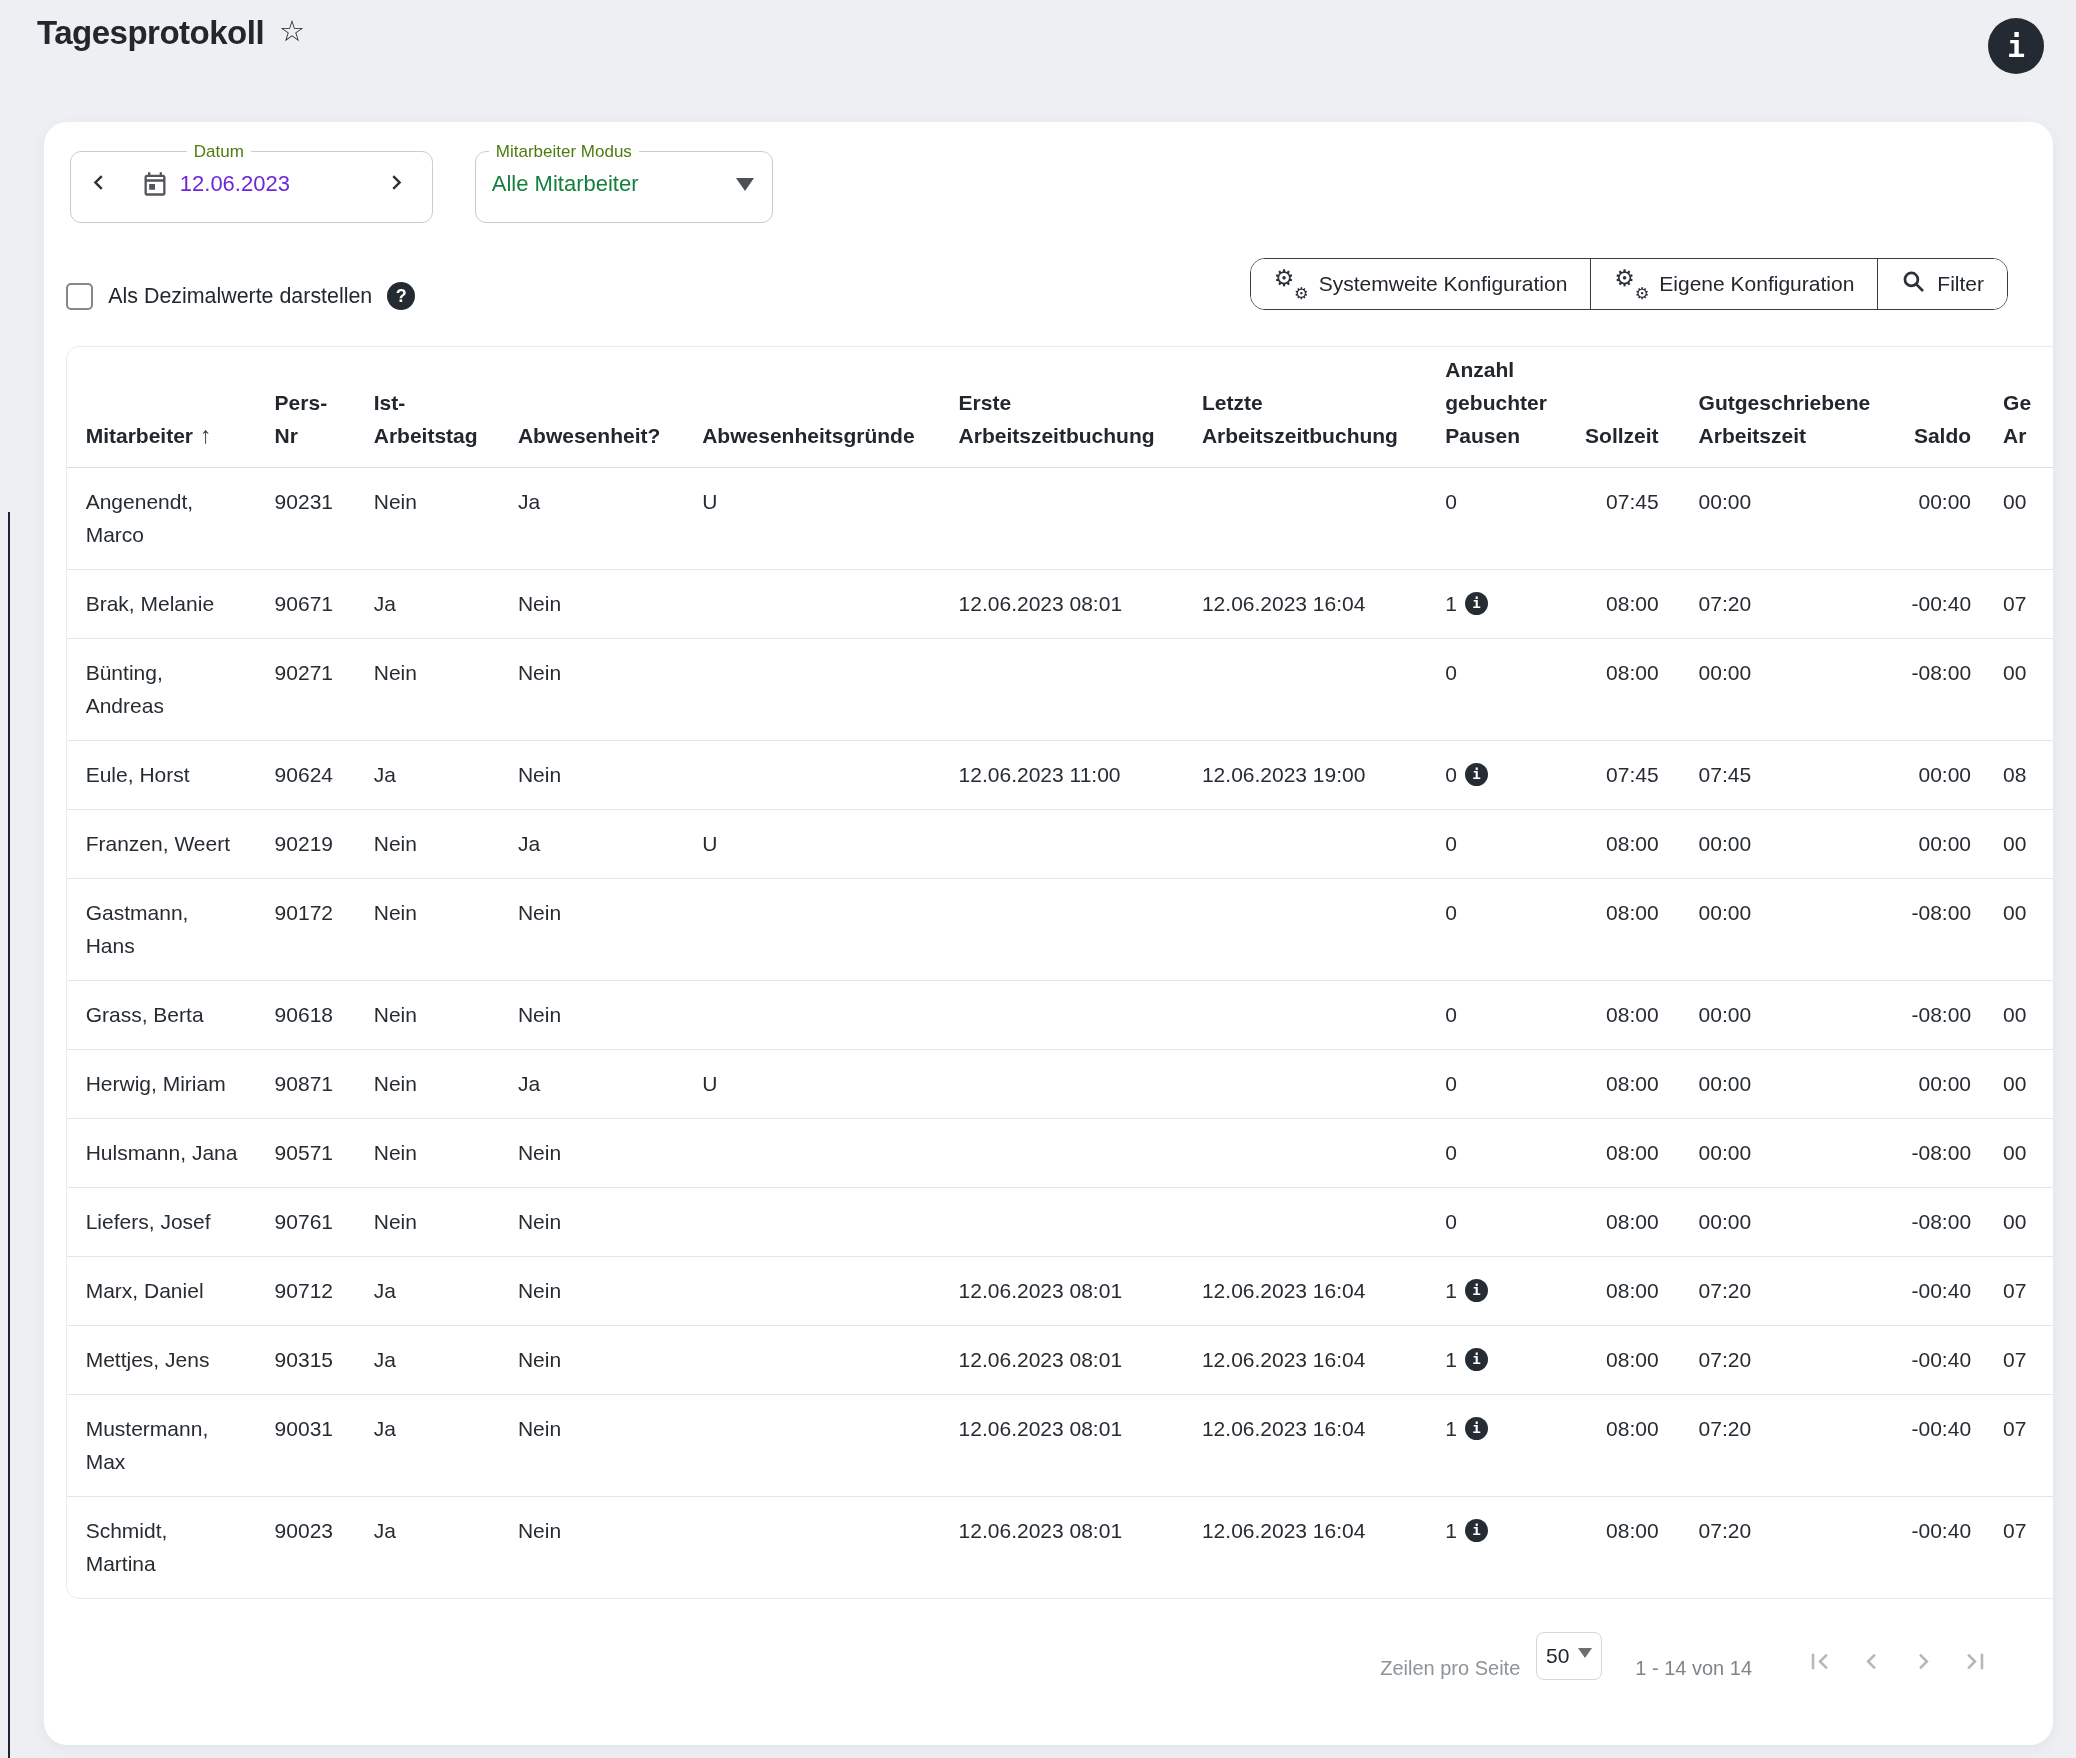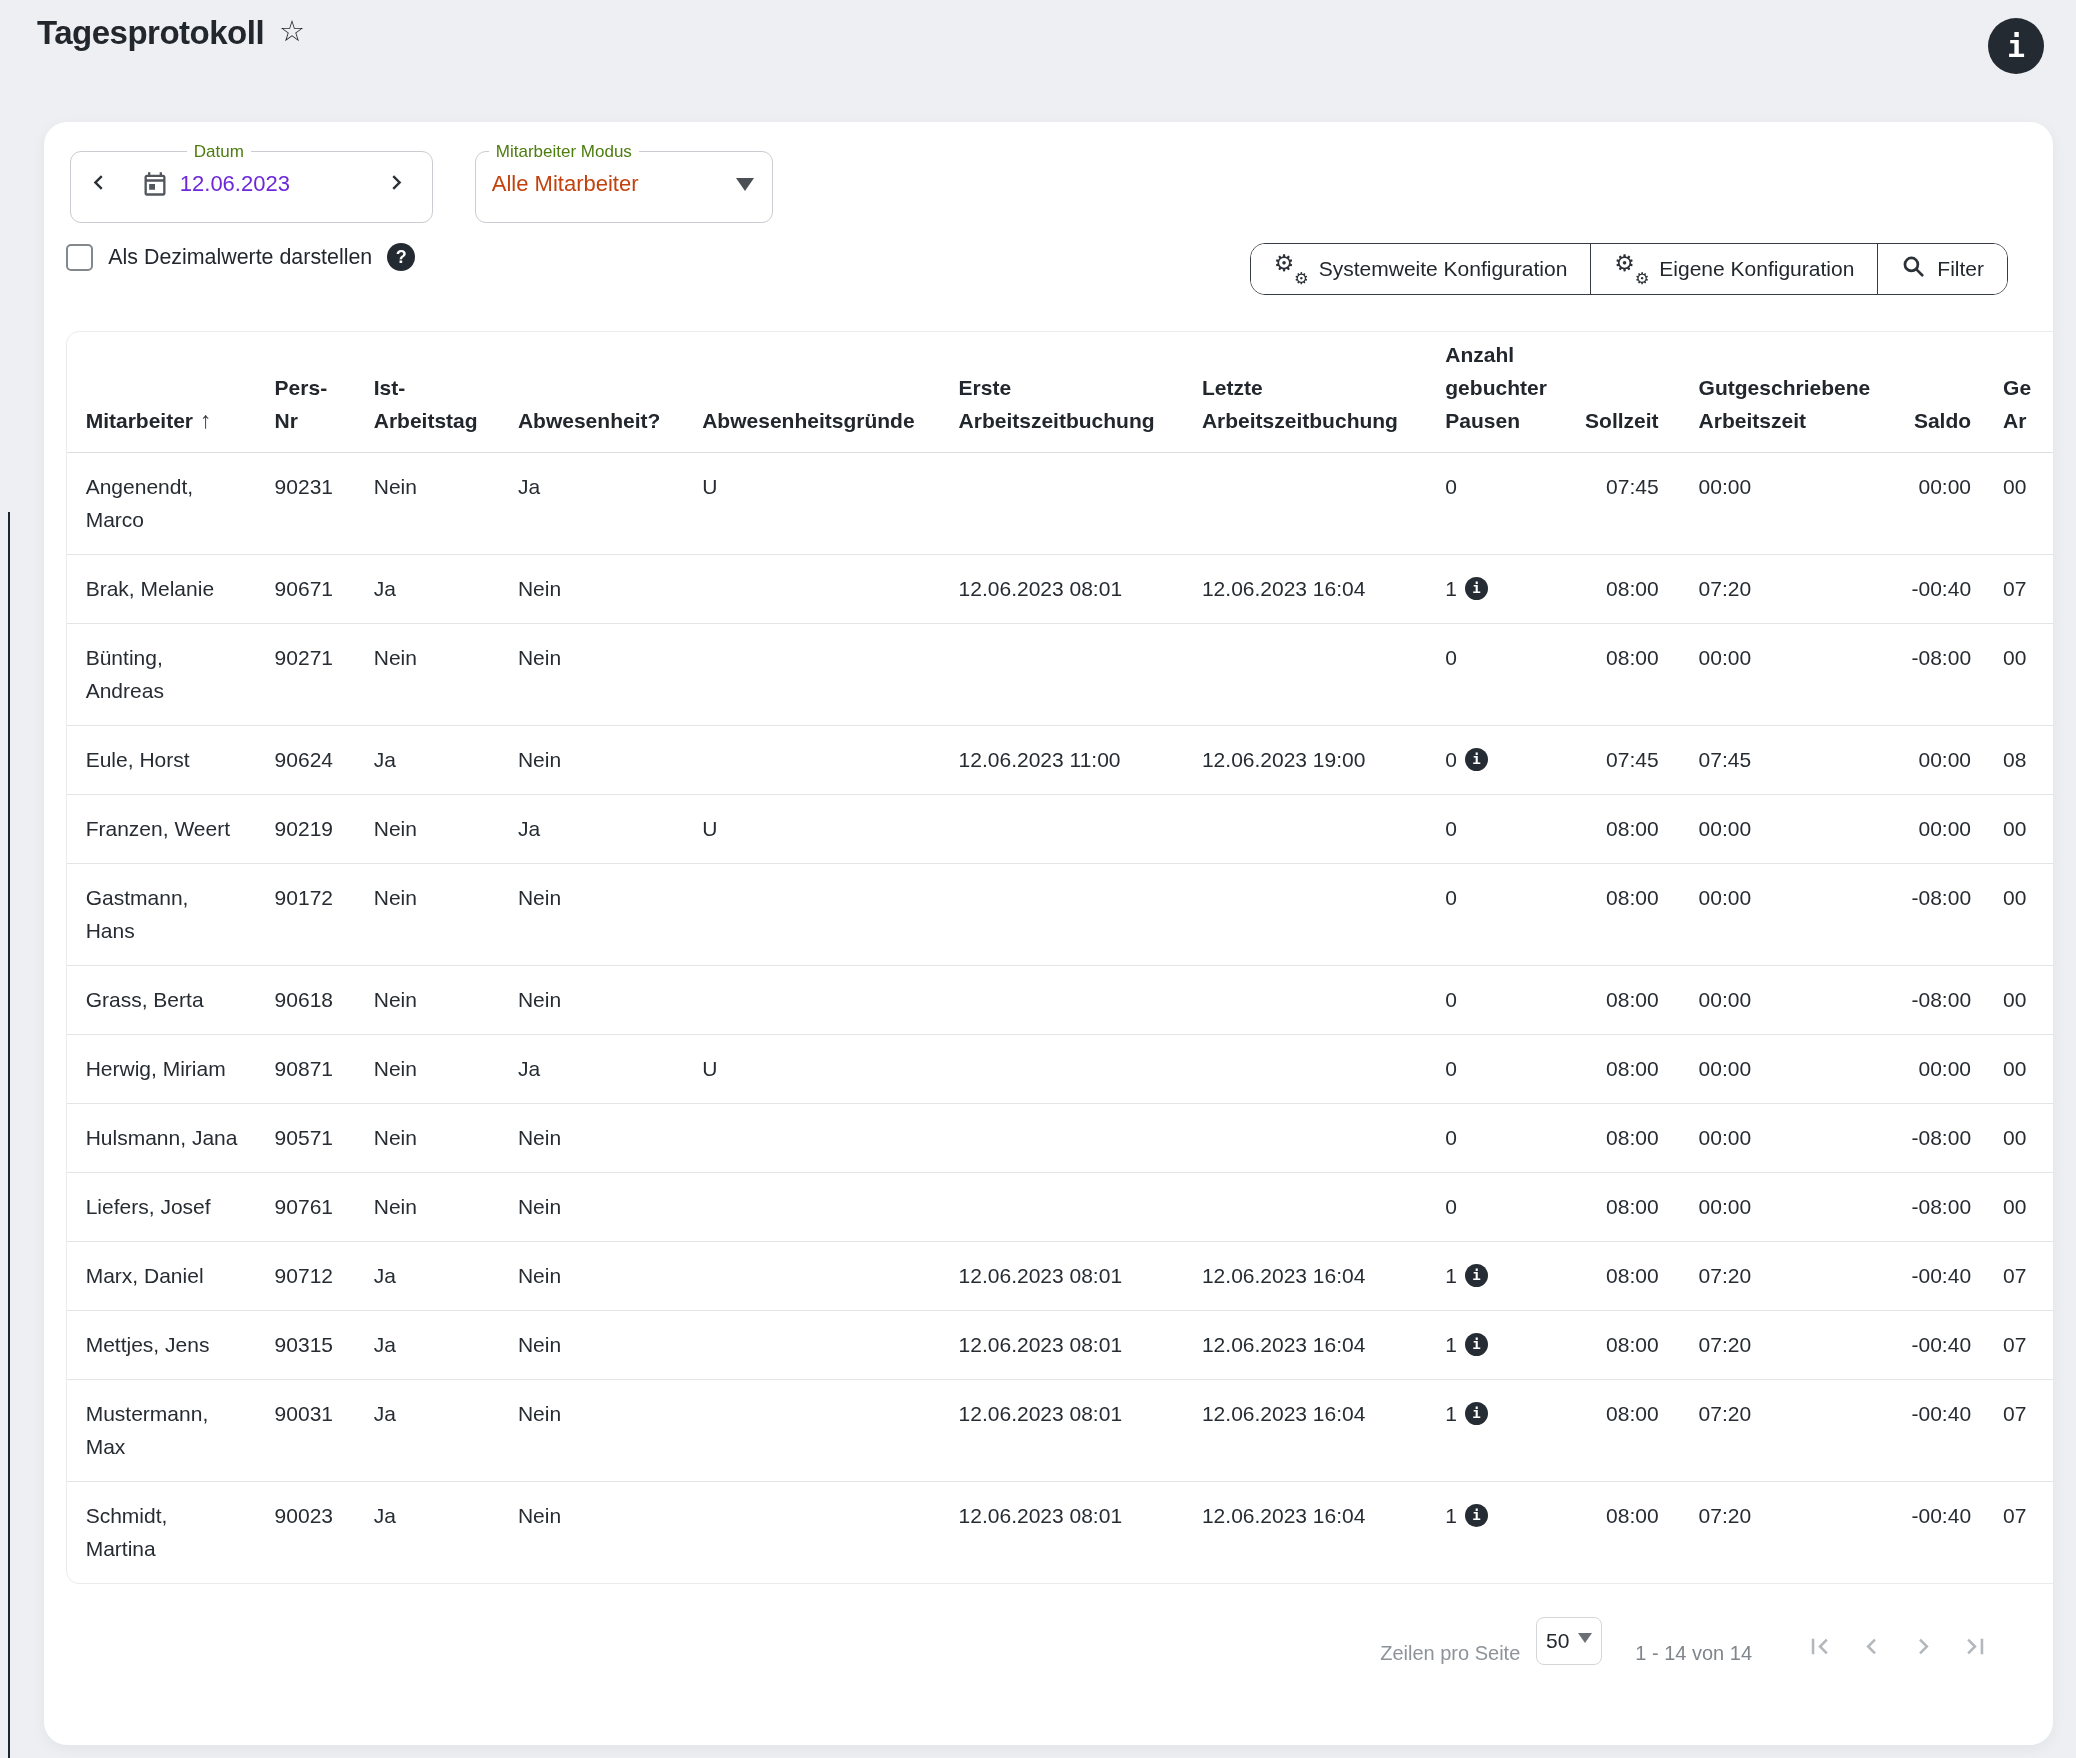--- a/index.html
+++ b/index.html
@@ -34,25 +34,25 @@
   .field-datum { width:363px; }
   .field-datum legend { margin-left:103px; }
   .field-modus { width:298px; }
   .field-modus legend { }
   .field-content { display:flex; align-items:center; height:48px; }
   .chev-btn { background:none; border:none; padding:0; cursor:pointer; display:flex; align-items:center; }
   .chev-btn svg { width:29px; height:29px; fill:#2b3136; }
   .cal-icon { margin-left:28px; margin-right:11px; display:flex; }
   .date-value { font-size:22px; color:#6d28d9; }
   .chev-right { margin-left:auto; margin-right:8px; }
-  .modus-value { font-size:22px; color:#c2410c; margin-left:3px; }
+  .modus-value { font-size:22px; color:#15803d; margin-left:3px; }
   .tri-down { margin-left:auto; margin-right:5px; width:0; height:0;
     border-left:9.4px solid transparent; border-right:9.4px solid transparent; border-top:13px solid #4a5056; }
   
-  .controls-row { display:flex; align-items:flex-start; margin-top:20px; padding-right:45px; }
+  .controls-row { display:flex; align-items:flex-end; margin-top:35px; padding-right:45px; }
   .checkbox-group { display:flex; align-items:center; gap:15px; cursor:pointer; }
   .checkbox { width:27px; height:27px; border:2px solid #83888d; border-radius:5px; background:#fff; }
   .checkbox-label { font-size:21.4px; color:#23282e; }
   .badge-circle { width:28px; height:28px; border-radius:50%; background:#242a31; color:#fff;
     display:inline-flex; align-items:center; justify-content:center; font-size:18px; font-weight:700; }
   .btn-group { margin-left:auto; display:flex; border:1.5px solid #363c42; border-radius:15px; overflow:hidden; background:#fff; }
   .btn-group button {
     display:flex; align-items:center; gap:11px; background:#fff; border:none; cursor:pointer;
     font-family:inherit; font-size:21px; color:#23282e; height:50px; padding:0 23px;
   }

